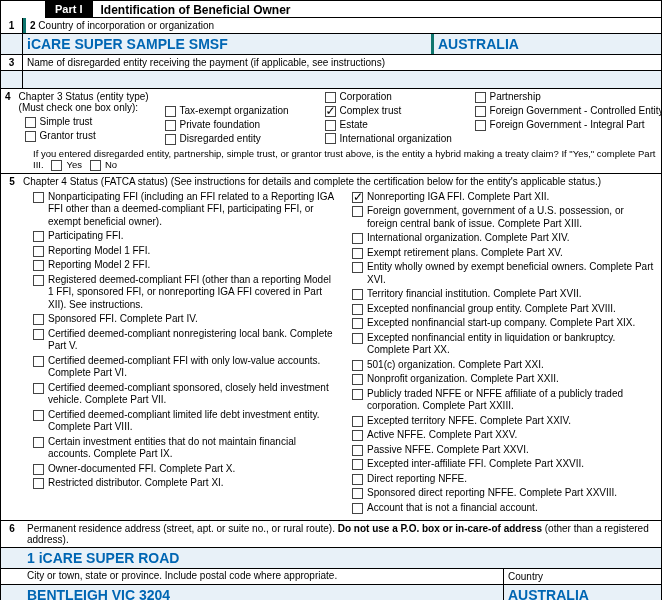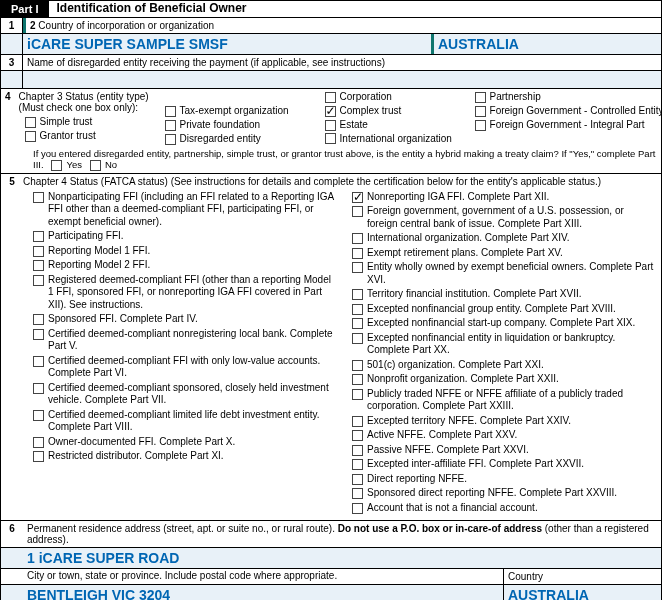--- a/index.html
+++ b/index.html
@@ -1,18 +1,18 @@
 <!DOCTYPE html>
 <html><head>
 <meta charset="utf-8">
 <style>
 * { box-sizing: border-box; margin: 0; padding: 0; }
 body { font-family: Arial, Helvetica, sans-serif; font-size: 10px; background: #fff; width: 662px; color: #000; }
 .form { border: 1px solid #000; border-bottom: none; }
-.part-header { display: flex; align-items: flex-start; border-bottom: 1px solid #000; }
+.part-header { display: flex; align-items: flex-end; border-bottom: 1px solid #000; margin-left: 44px; }
 .part-tab { background: #000; color: #fff; font-weight: bold; padding: 2px 10px; font-size: 11px; }
 .part-title { font-weight: bold; font-size: 12px; padding-left: 8px; }
 .row { display: flex; border-bottom: 1px solid #000; }
 .cell { padding: 2px 4px; }
 .num { width: 22px; text-align: center; font-weight: bold; border-right: 1px solid #000; padding-top: 2px; }
 .grow { flex: 1; }
 .r1-left { flex: 1; }
 .r1-right { width: 230px; border-left: 3px solid #0f766e; }
 .blue { color: #0066b3; font-weight: bold; font-size: 14px; }
 .shaded { background: #e8f1f8; min-height: 14px; }
@@ -148,20 +148,24 @@
             <div class="ch4-item">
               <span class="checkbox"></span>
               <span class="ch4-text">Certified deemed-compliant sponsored, closely held investment vehicle. Complete Part VII.</span>
             </div>
             <div class="ch4-item">
               <span class="checkbox"></span>
               <span class="ch4-text">Certified deemed-compliant limited life debt investment entity. Complete Part VIII.</span>
             </div>
             <div class="ch4-item">
               <span class="checkbox"></span>
+              <span class="ch4-text">Certain investment entities that do not maintain financial accounts. Complete Part IX.</span>
+            </div>
+            <div class="ch4-item">
+              <span class="checkbox"></span>
               <span class="ch4-text">Owner-documented FFI. Complete Part X.</span>
             </div>
             <div class="ch4-item">
               <span class="checkbox"></span>
               <span class="ch4-text">Restricted distributor. Complete Part XI.</span>
             </div>
           </div>
         <div class="ch4-right" id="ch4-right">
             <div class="ch4-item">
               <span class="checkbox checked"></span>

